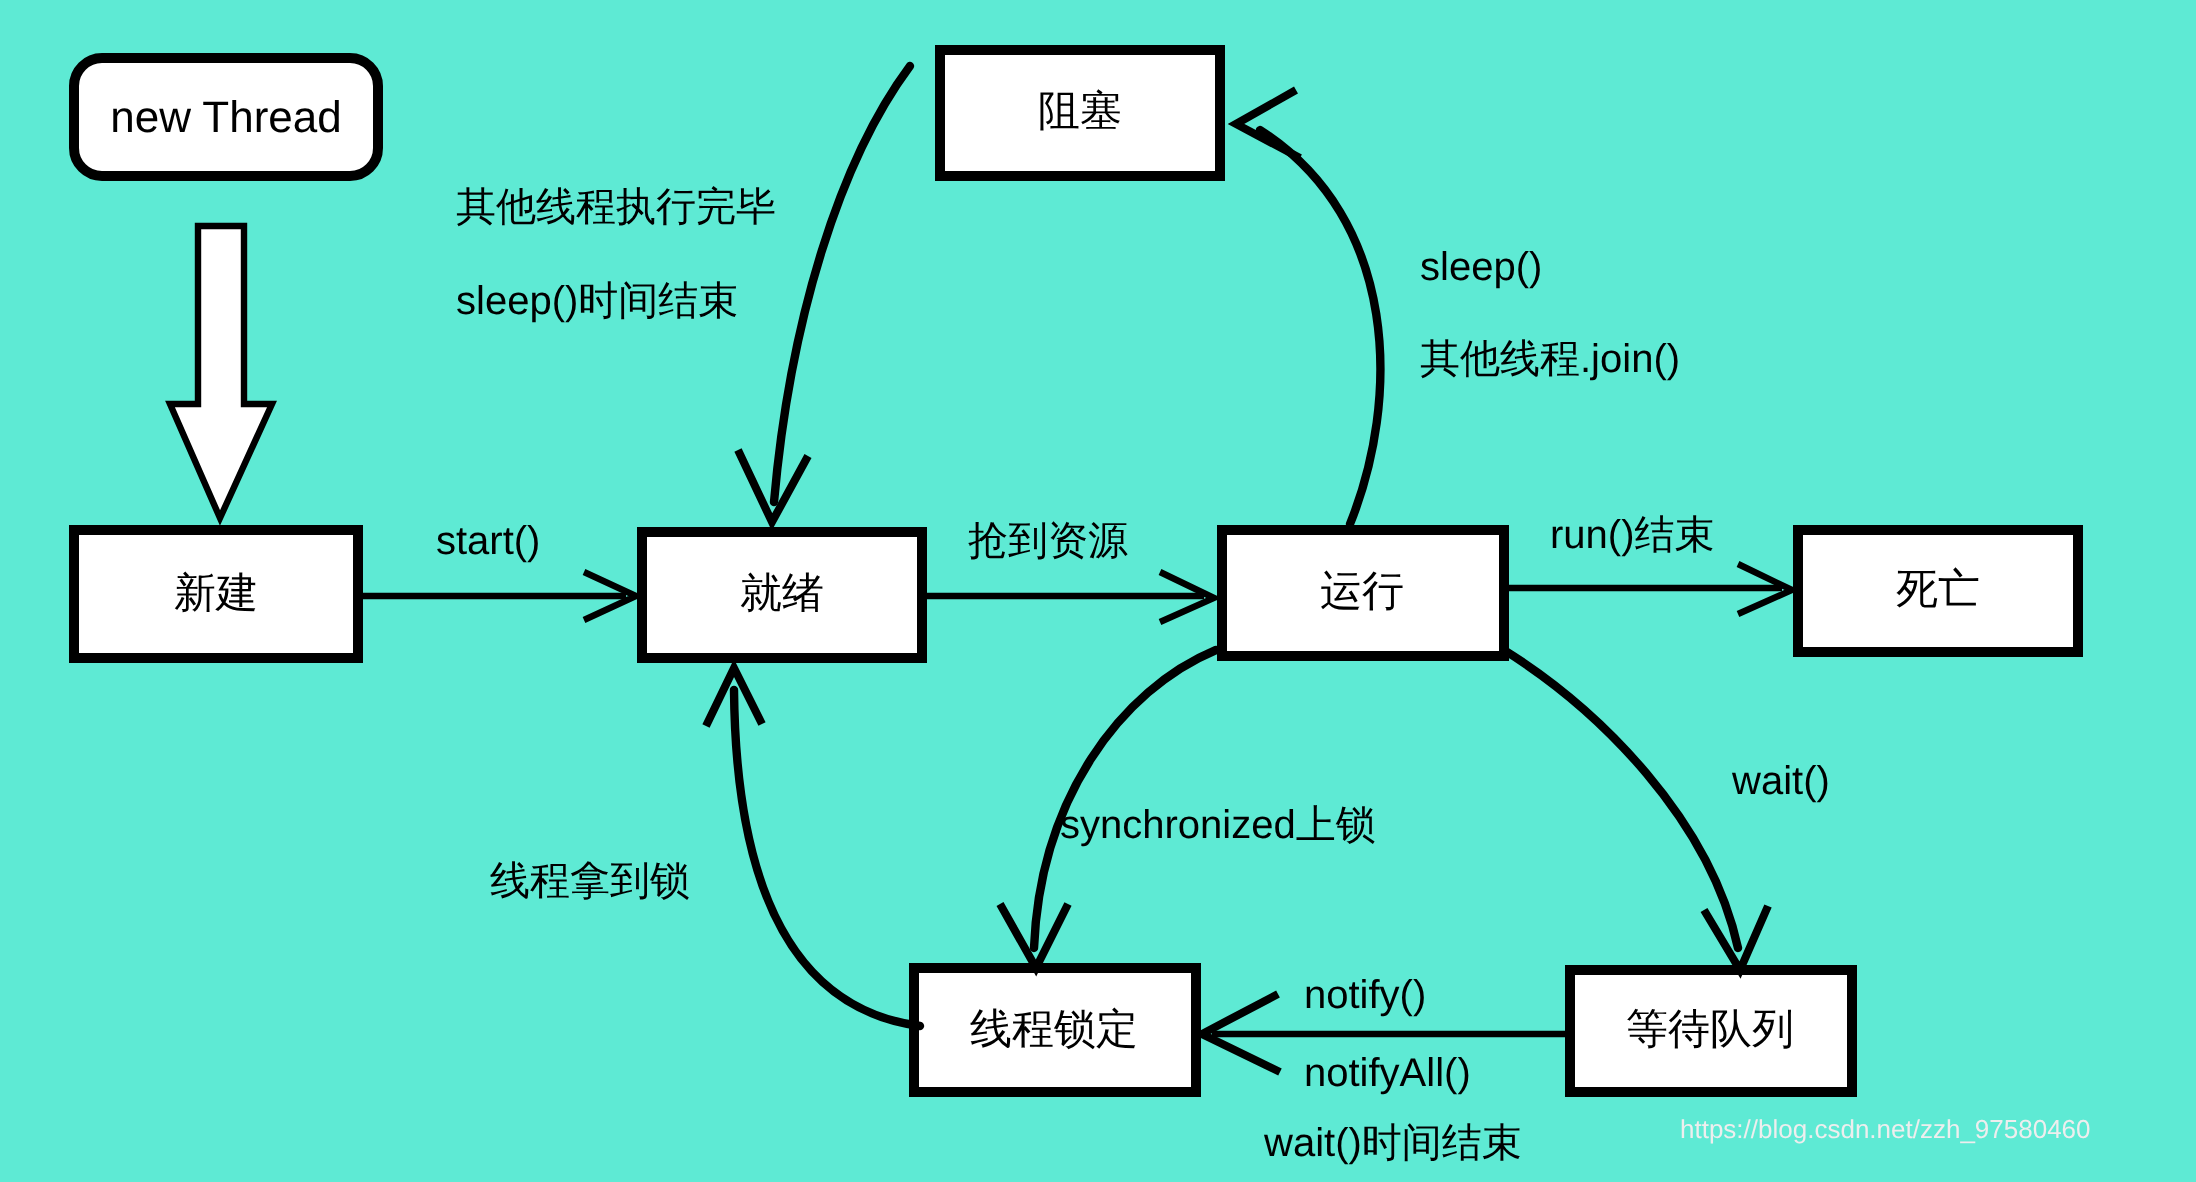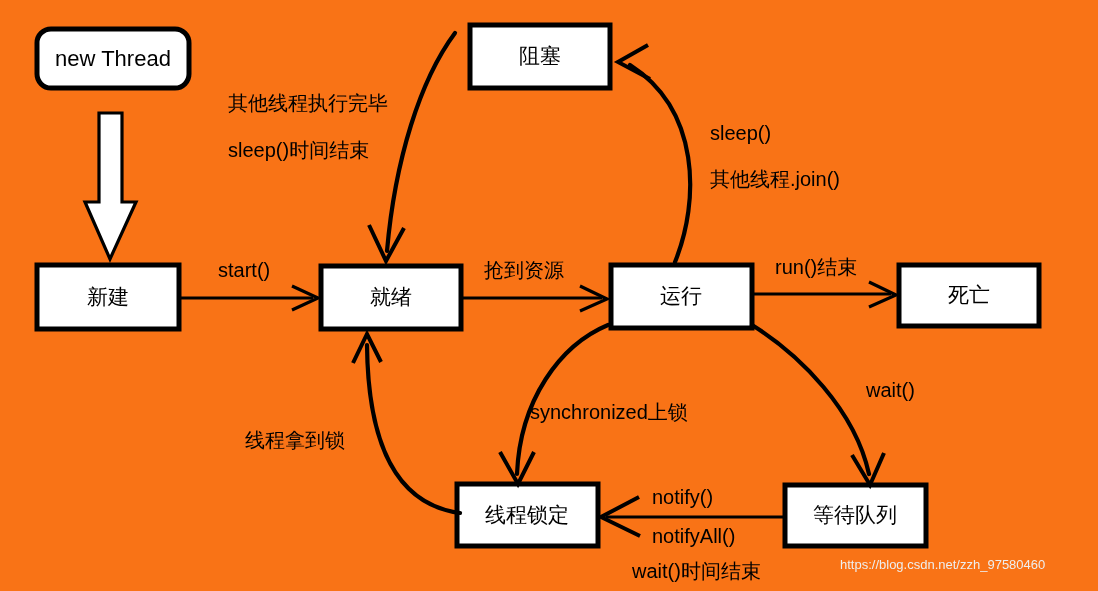--- a/index.html
+++ b/index.html
@@ -7,21 +7,21 @@
     padding: 0;
     background: #ffffff;
   }
   body {
     font-family: "Liberation Sans", "DejaVu Sans", sans-serif;
   }
   #canvas {
     position: relative;
     width: 1098px;
     height: 591px;
-    background: #f97316;
+    background: #5eead4;
     overflow: hidden;
   }
   svg.diagram {
     position: absolute;
     left: 0;
     top: 0;
     width: 1098px;
     height: 591px;
   }
   .node-rect {

